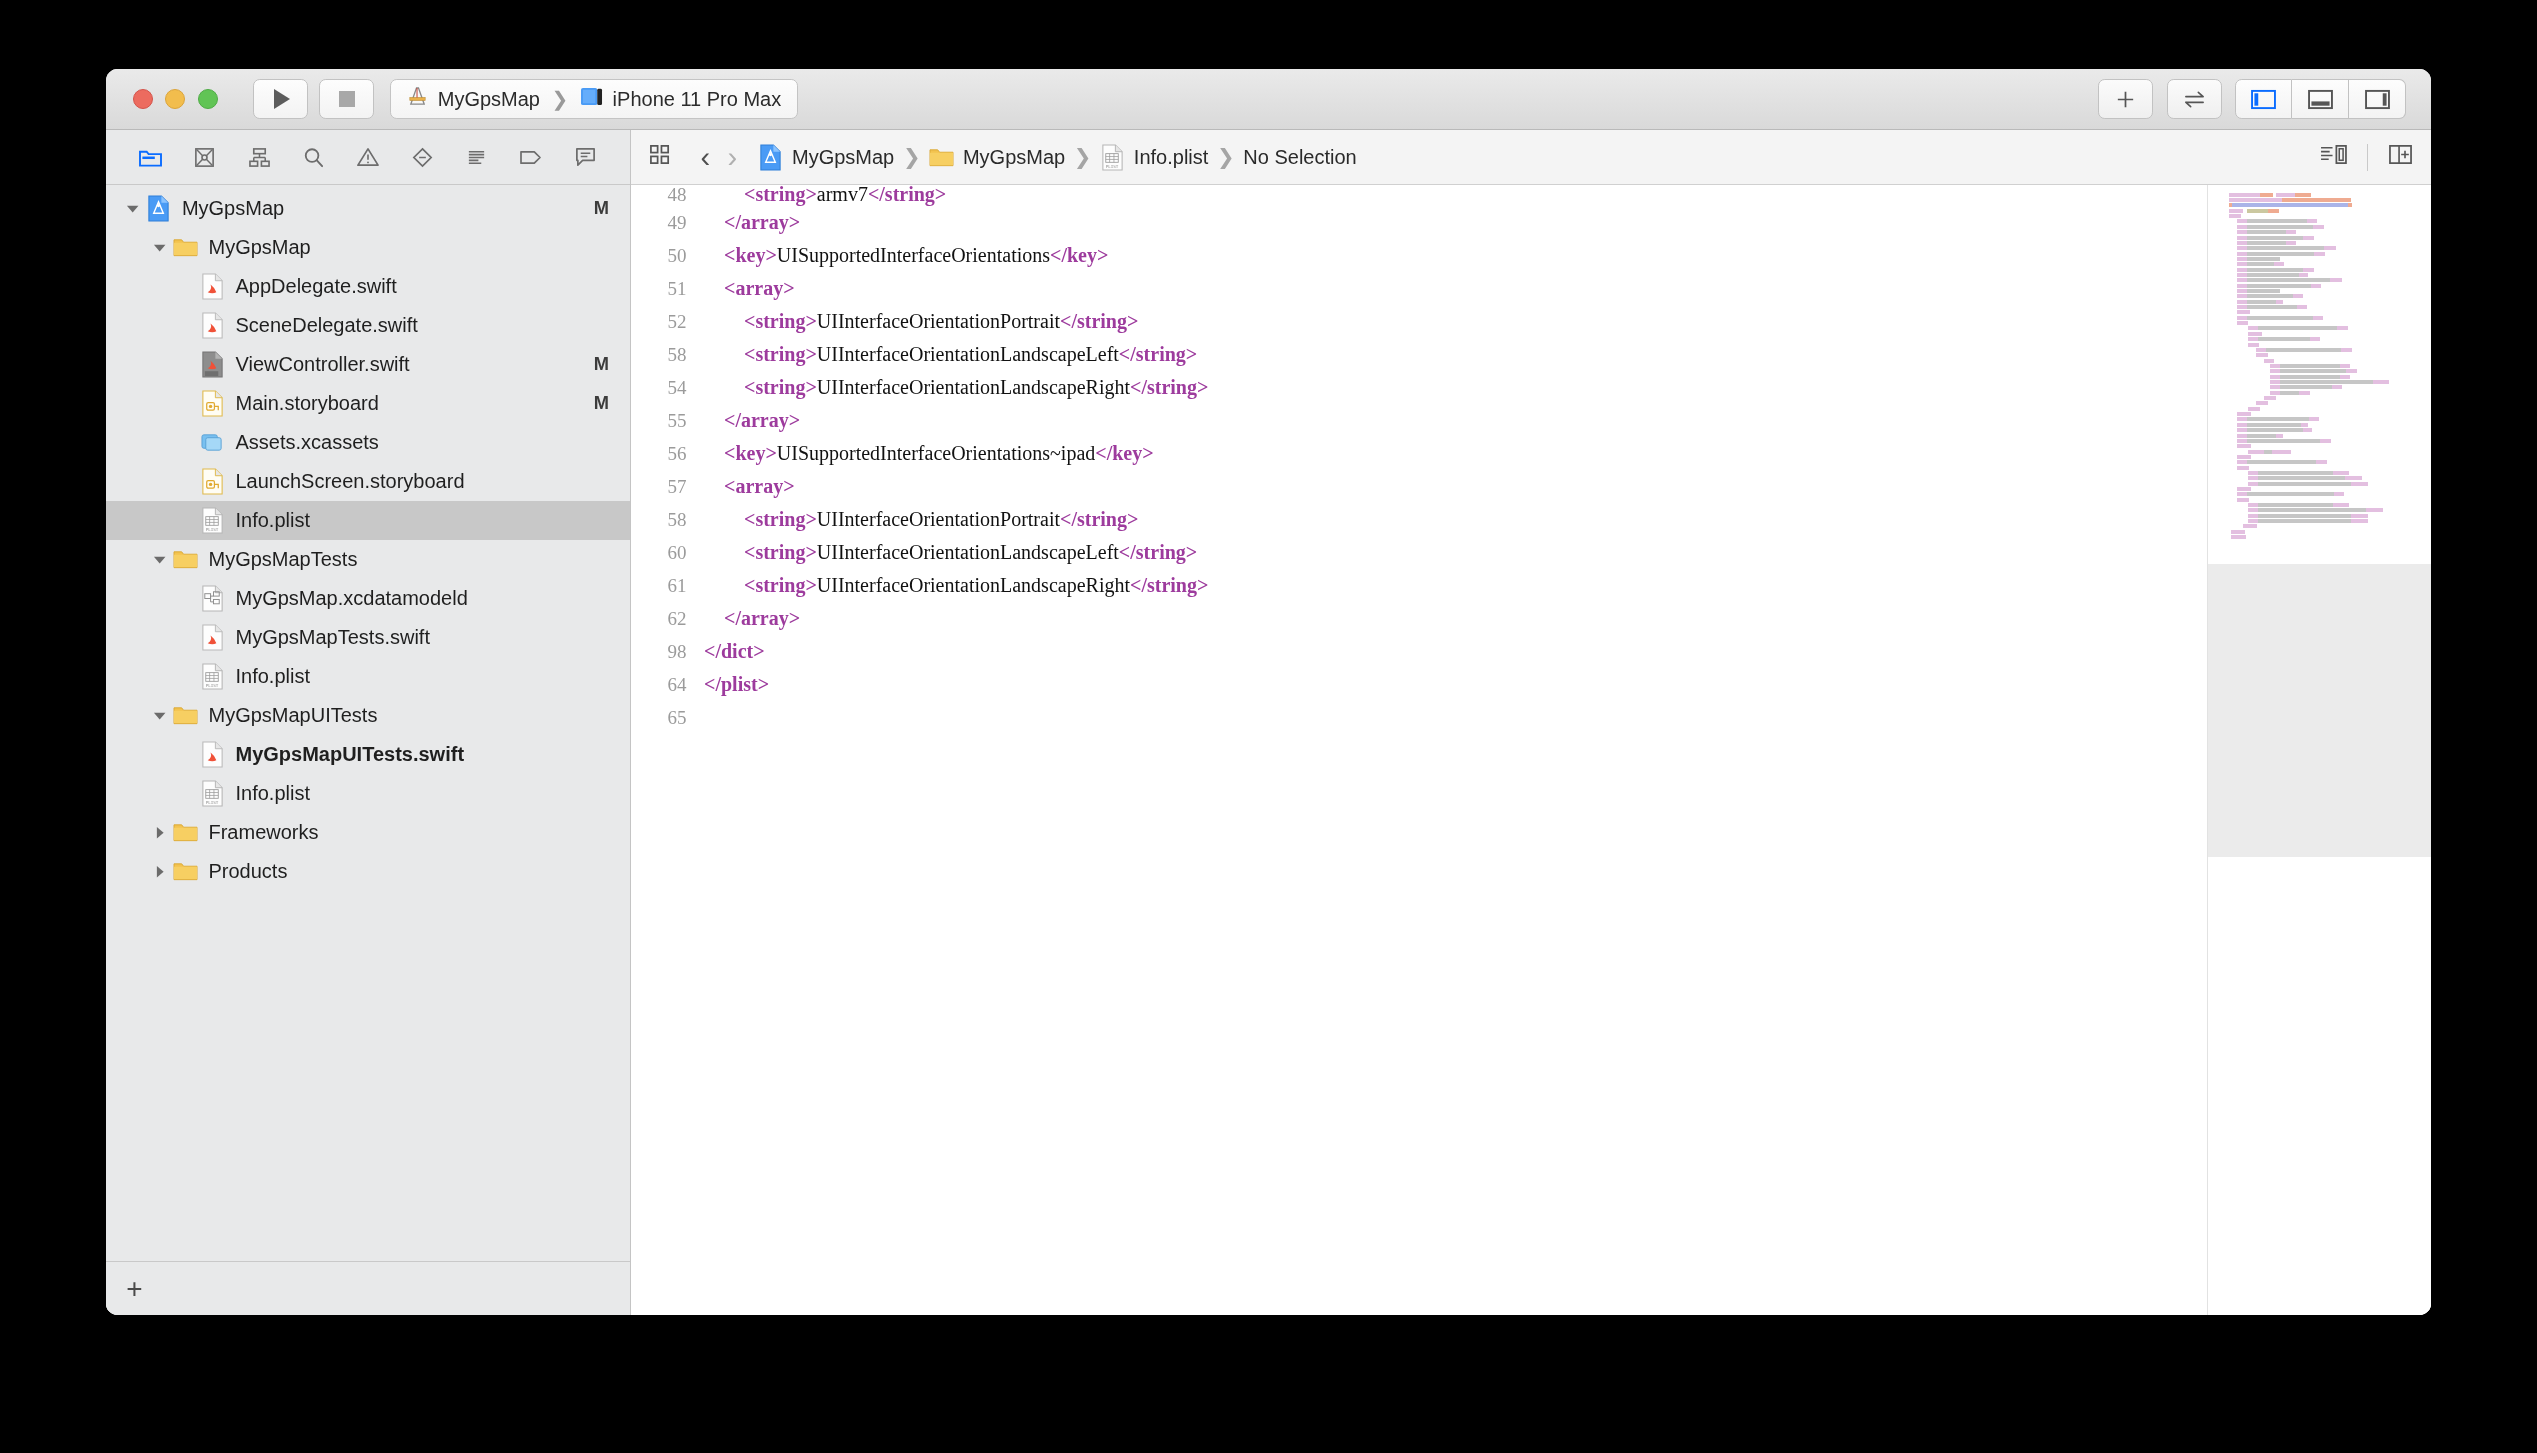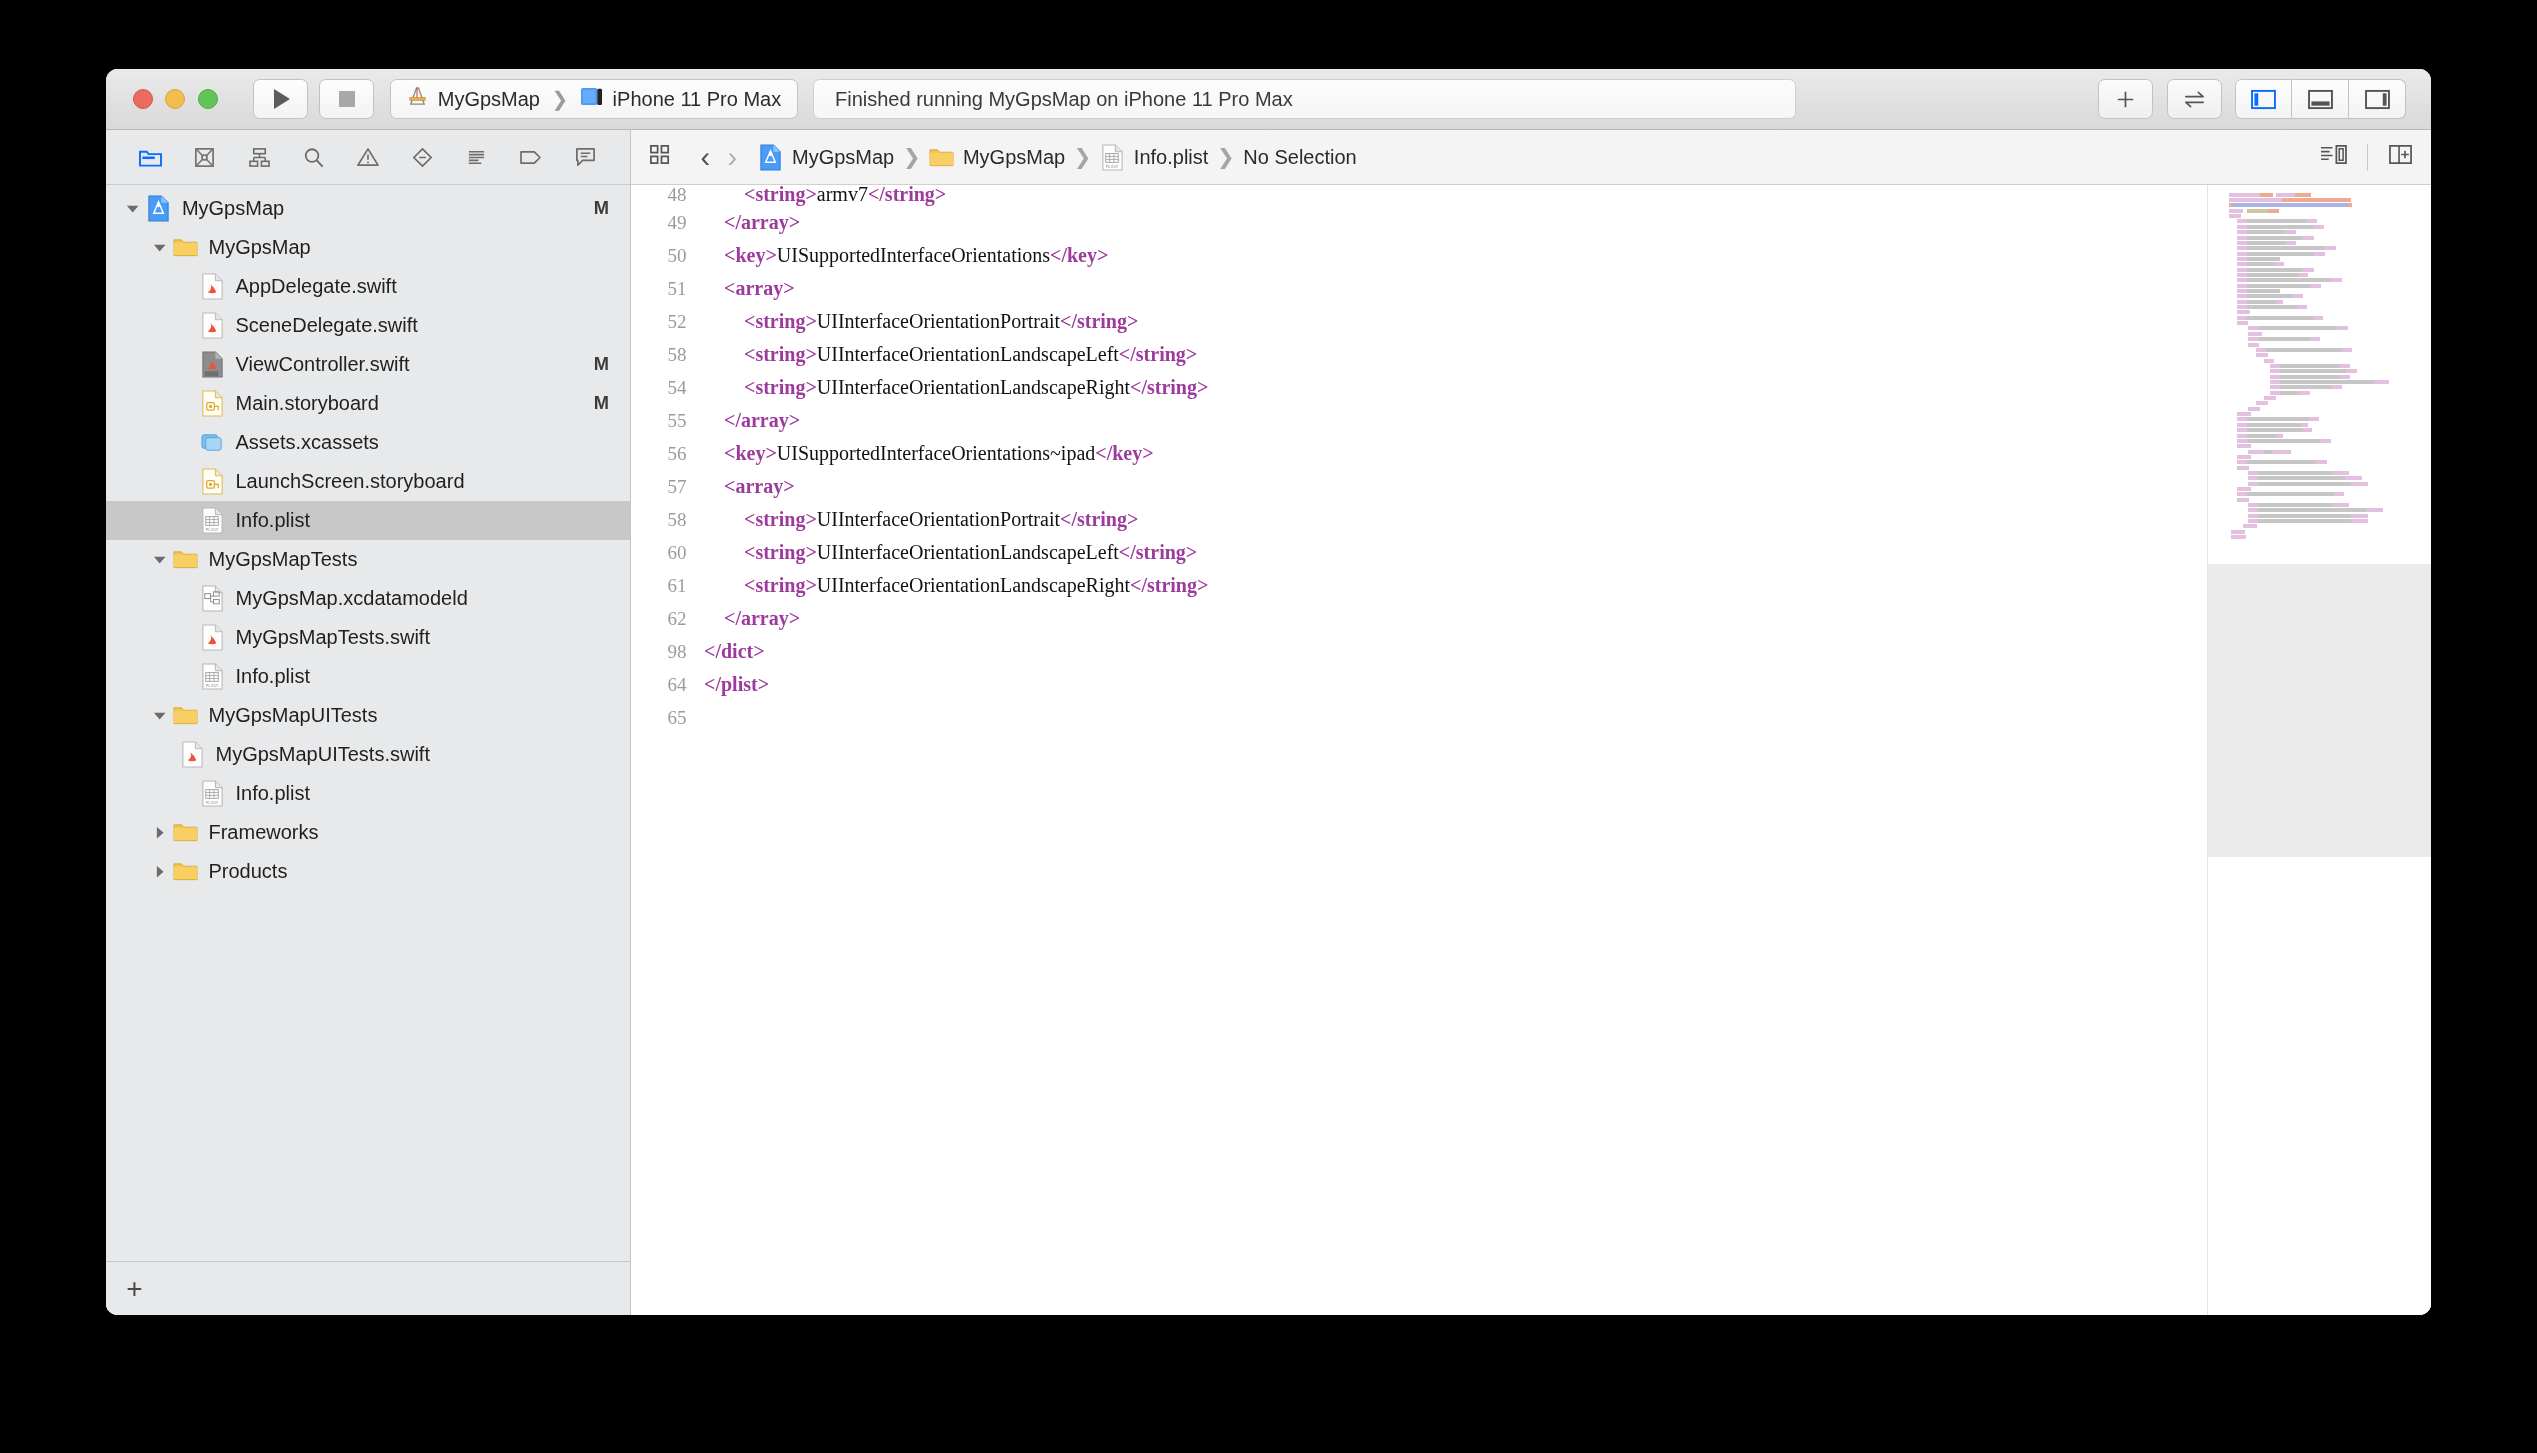--- a/index.html
+++ b/index.html
@@ -227,23 +227,20 @@
       <span>
         <svg width="24" height="21" viewBox="0 0 25 22">
           <rect x="1" y="2" width="17" height="18" rx="2" fill="#4a9bf5"></rect>
           <rect x="3" y="4" width="13" height="14" fill="#7bbcff" opacity="0.55"></rect>
           <rect x="18" y="3" width="5" height="17" rx="1.5" fill="#222"></rect>
         </svg>
       </span>
       <span>iPhone 11 Pro Max</span>
     </div>
 
-    <div class="status-box">
-      <span>Finished running MyGpsMap on iPhone 11 Pro Max</span>
-    </div>
 
     <div class="tb-right">
       <div class="tb-btn plain">
         <svg width="23" height="23" viewBox="0 0 24 24">
           <path d="M12 4 V20 M4 12 H20" stroke="#555" stroke-width="1.8" fill="none"></path>
         </svg>
       </div>
       <div class="tb-btn plain">
         <svg width="27" height="23" viewBox="0 0 28 24">
           <path d="M5 9 H23 M18 4.5 L23 9" stroke="#555" stroke-width="1.7" fill="none" stroke-linecap="round"></path>
@@ -511,21 +508,21 @@
               </svg>
             </span>
             <span class="ficon">
               <svg width="25" height="23" viewBox="0 0 26 24">
                 <path d="M1 4 h8 l2 2.5 h14 v14 h-24 z" fill="#f3c34f" stroke="#d9a734" stroke-width="1"></path>
                 <path d="M1 7 h24 v13 h-24 z" fill="#f7cf62"></path>
               </svg>
             </span>
             <span class="rlabel">MyGpsMapUITests</span>
           </div>
-          <div class="row" style="padding-left: 51px;">
+          <div class="row" style="padding-left: 71px; font-weight: bold;">
             <span class="tw"></span>
             <span class="ficon">
               <svg width="25" height="27" viewBox="0 0 26 28">
                 <path d="M3 1 h13 l7 7 v19 h-20 z" fill="#fdfdfd" stroke="#b9b9b9" stroke-width="1.1"></path>
                 <path d="M16 1 v7 h7" fill="#e6e6e6" stroke="#b9b9b9" stroke-width="1"></path>
                 <path d="M8 20 q5-3 3-8 q4 3 6 8 q-4 2-9 0 z" fill="#f05138"></path>
               </svg>
             </span>
             <span class="rlabel">MyGpsMapUITests.swift</span>
           </div>

